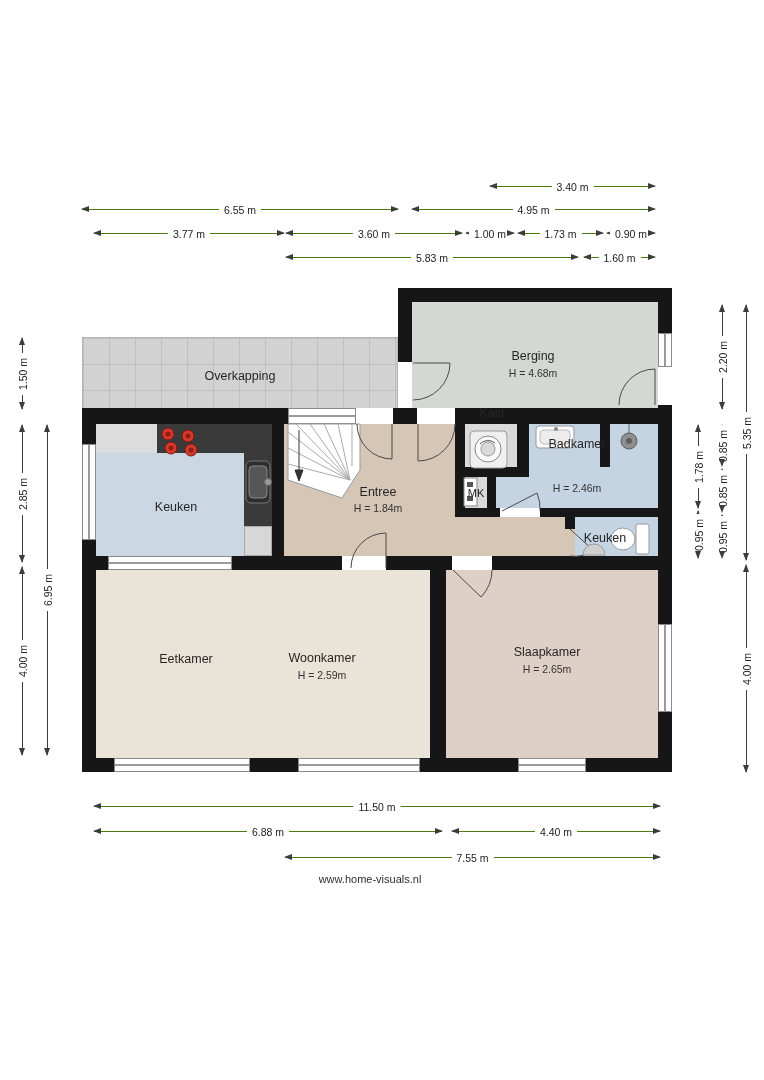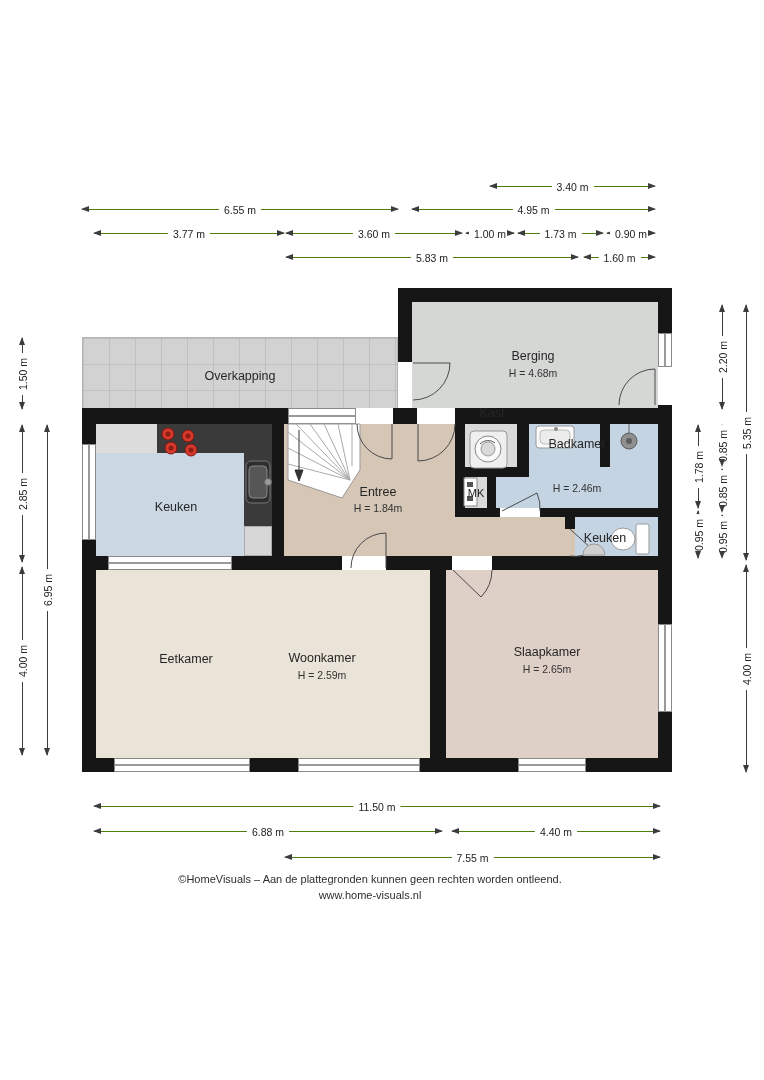--- a/index.html
+++ b/index.html
@@ -309,17 +309,16 @@
       <span class="dlabel">6.88 m</span>
     </div>
   <div class="dim h" style="left:452px;top:831px;width:208px">
       <span class="dlabel">4.40 m</span>
     </div>
   <div class="dim h" style="left:285px;top:857px;width:375px">
       <span class="dlabel">7.55 m</span>
     </div>
 
   <div class="footer">
-    <div>©HomeVisuals – Aan de plattegronden kunnen geen rechten worden ontleend.</div>
     <div>www.home-visuals.nl</div>
   </div>
 
 </div>
 
 </body></html>

